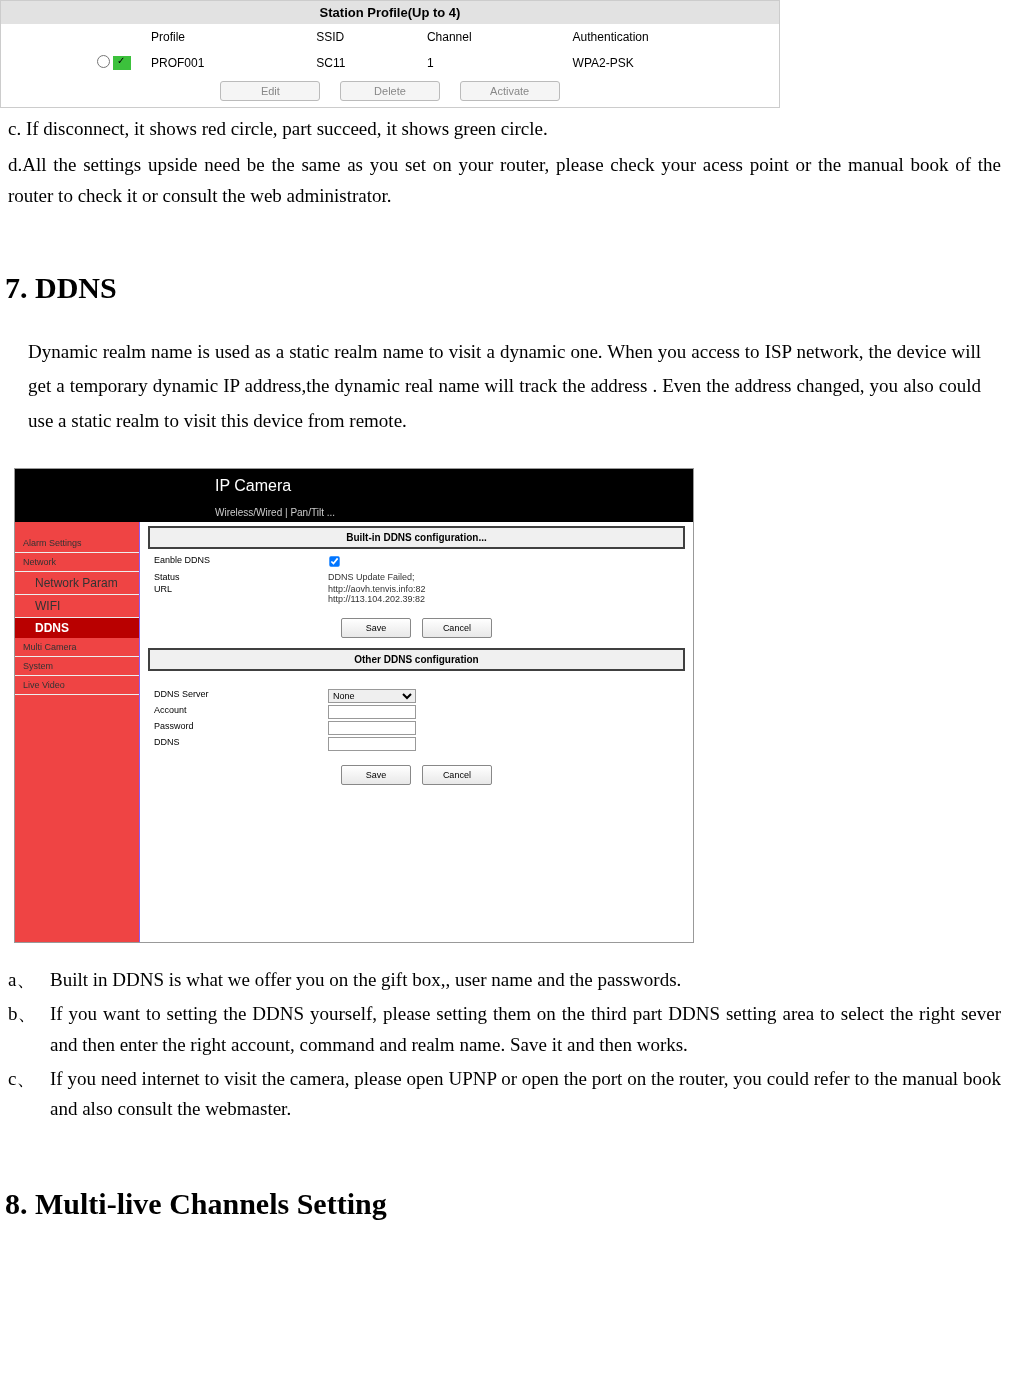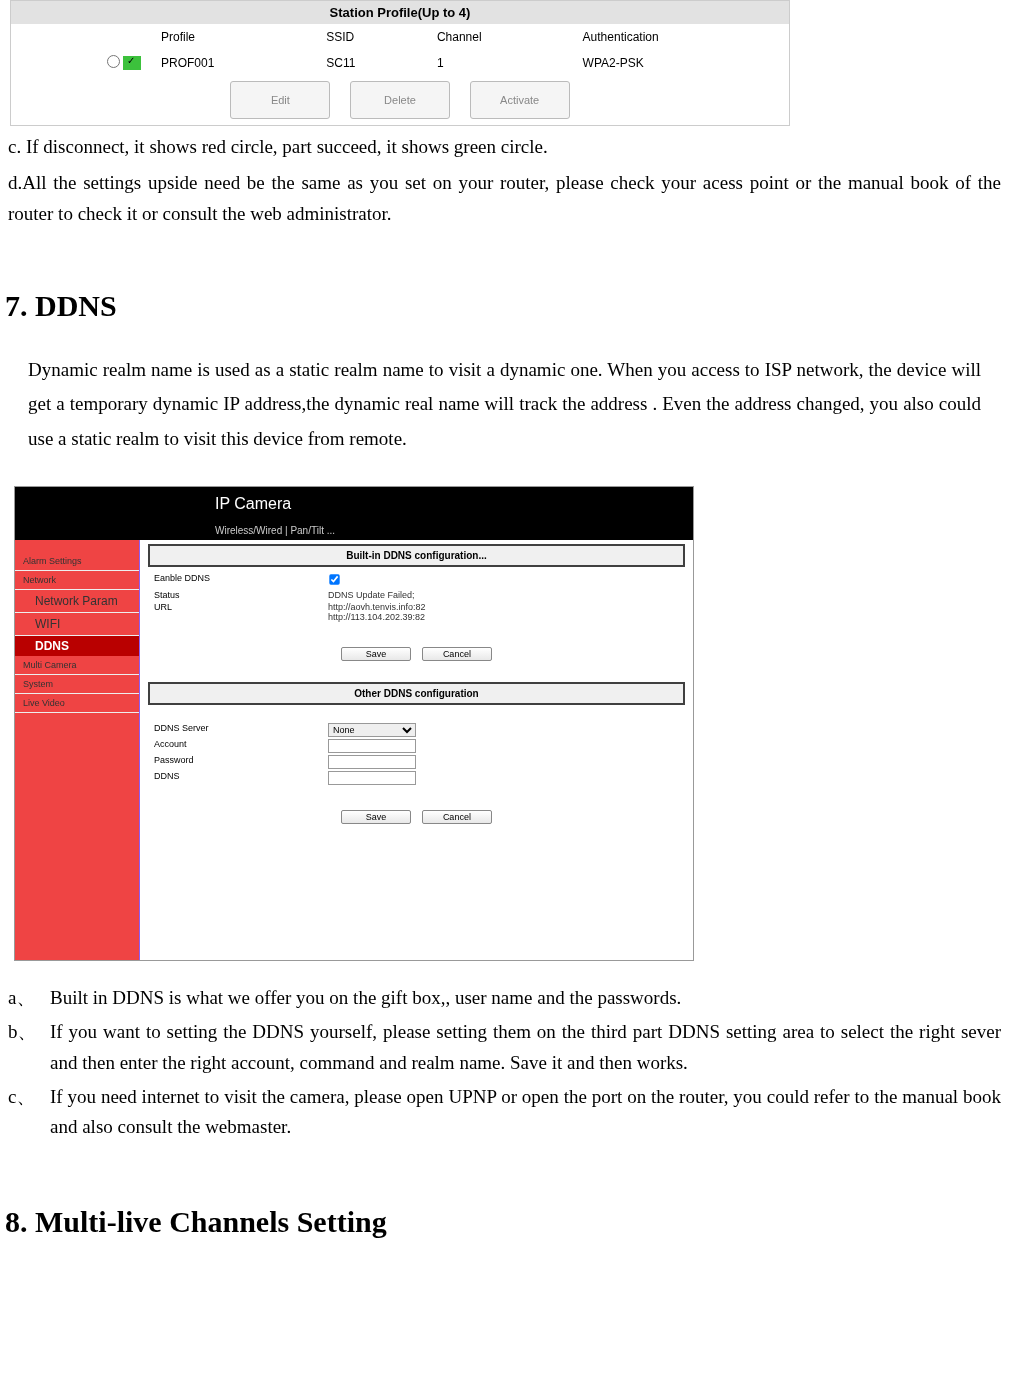--- a/index.html
+++ b/index.html
@@ -1,28 +1,28 @@
 <!DOCTYPE html>
 <html><head>
   <meta charset="utf-8">
   <style>
     * { box-sizing: border-box; margin: 0; padding: 0; }
     body { width: 1009px; font-family: "Times New Roman", serif; background: #fff; color: #000; }
     
     
-    .station-widget { width: 780px; margin-left: 10px; border: 1px solid #ccc; background: #fff; font-family: Arial, sans-serif; font-size: 13px; }
+    .station-widget { width: 780px; border: 1px solid #ccc; background: #fff; font-family: Arial, sans-serif; font-size: 13px; }
     .station-header { background: #e2e2e2; text-align: center; font-weight: bold; padding: 4px 0; font-size: 13px; }
     .station-table { width: 100%; border-collapse: collapse; }
     .station-table th { font-weight: normal; text-align: left; padding: 6px 10px; font-size: 12px; }
     .station-table td { padding: 4px 10px; font-size: 12px; }
     .indicator-cell { width: 140px; text-align: right; padding-right: 20px; }
     .green-box { display: inline-block; width: 18px; height: 14px; background: #3cc13c; position: relative; top: 2px; }
     .green-box::after { content: "✓"; color: #000; font-size: 10px; position: absolute; left: 4px; top: -1px; }
     .station-btns { text-align: center; padding: 6px 0; }
-    .station-btns button { width: 100px; height: 38px; margin: 0 8px; background: #f5f5f5; border: 1px solid #bbb; border-radius: 3px; color: #888; font-size: 11px; }
+    .station-btns button { width: 100px; height: 20px; margin: 0 8px; background: #f5f5f5; border: 1px solid #bbb; border-radius: 3px; color: #888; font-size: 11px; }
     
     
     .body-text { font-size: 19px; line-height: 1.6; margin: 6px 0 0 0; padding: 0 8px; }
     .body-text.justify { text-align: justify; }
     .section-heading { font-size: 30px; font-weight: bold; margin: 60px 0 30px 0; padding: 0 5px; }
     .indent-para { padding: 0 28px; font-size: 19px; line-height: 1.8; text-align: justify; }
     
     
     .ipcam-widget { width: 680px; margin: 30px 0 20px 14px; border: 1px solid #999; background: #fff; font-family: Arial, sans-serif; font-size: 10px; }
     .ipcam-topbar { background: #000; color: #fff; padding: 8px 0 4px 200px; }
@@ -34,21 +34,21 @@
     .side-sub { padding-left: 20px; font-size: 12px; }
     .side-sub.active { background: #b90000; color: #fff; font-weight: bold; padding: 3px 6px 3px 20px; }
     .ipcam-main { flex: 1; padding: 4px 8px; }
     .panel-title { text-align: center; font-weight: bold; font-size: 10px; padding: 4px; background: #f0f0f0; border: 2px solid #404040; margin-bottom: 6px; }
     .form-row { display: flex; font-size: 9px; margin: 2px 0; }
     .form-label { width: 180px; padding-left: 6px; }
     .form-value { flex: 1; color: #333; }
     .form-row input[type="checkbox"] { transform: scale(0.8); }
     .form-row input[type="text"], .form-row select { width: 88px; height: 14px; font-size: 9px; border: 1px solid #999; }
     .btn-row { text-align: center; margin: 14px 0 10px 0; }
-    .btn-row button { width: 70px; height: 14px; font-size: 9px; border: 1px solid #888; background: linear-gradient(#fff,#e8e8e8); border-radius: 2px; margin: 11px 4px; }
+    .btn-row button { width: 70px; height: 20px; font-size: 9px; border: 1px solid #888; background: linear-gradient(#fff,#e8e8e8); border-radius: 2px; margin: 0 4px; }
     
     
     .letter-list { margin: 12px 0 0 0; font-size: 19px; line-height: 1.6; }
     .letter-item { display: flex; padding: 2px 8px; }
     .letter-marker { width: 42px; flex-shrink: 0; }
     .letter-content { flex: 1; text-align: justify; }
   </style>
 </head>
 <body>
 

